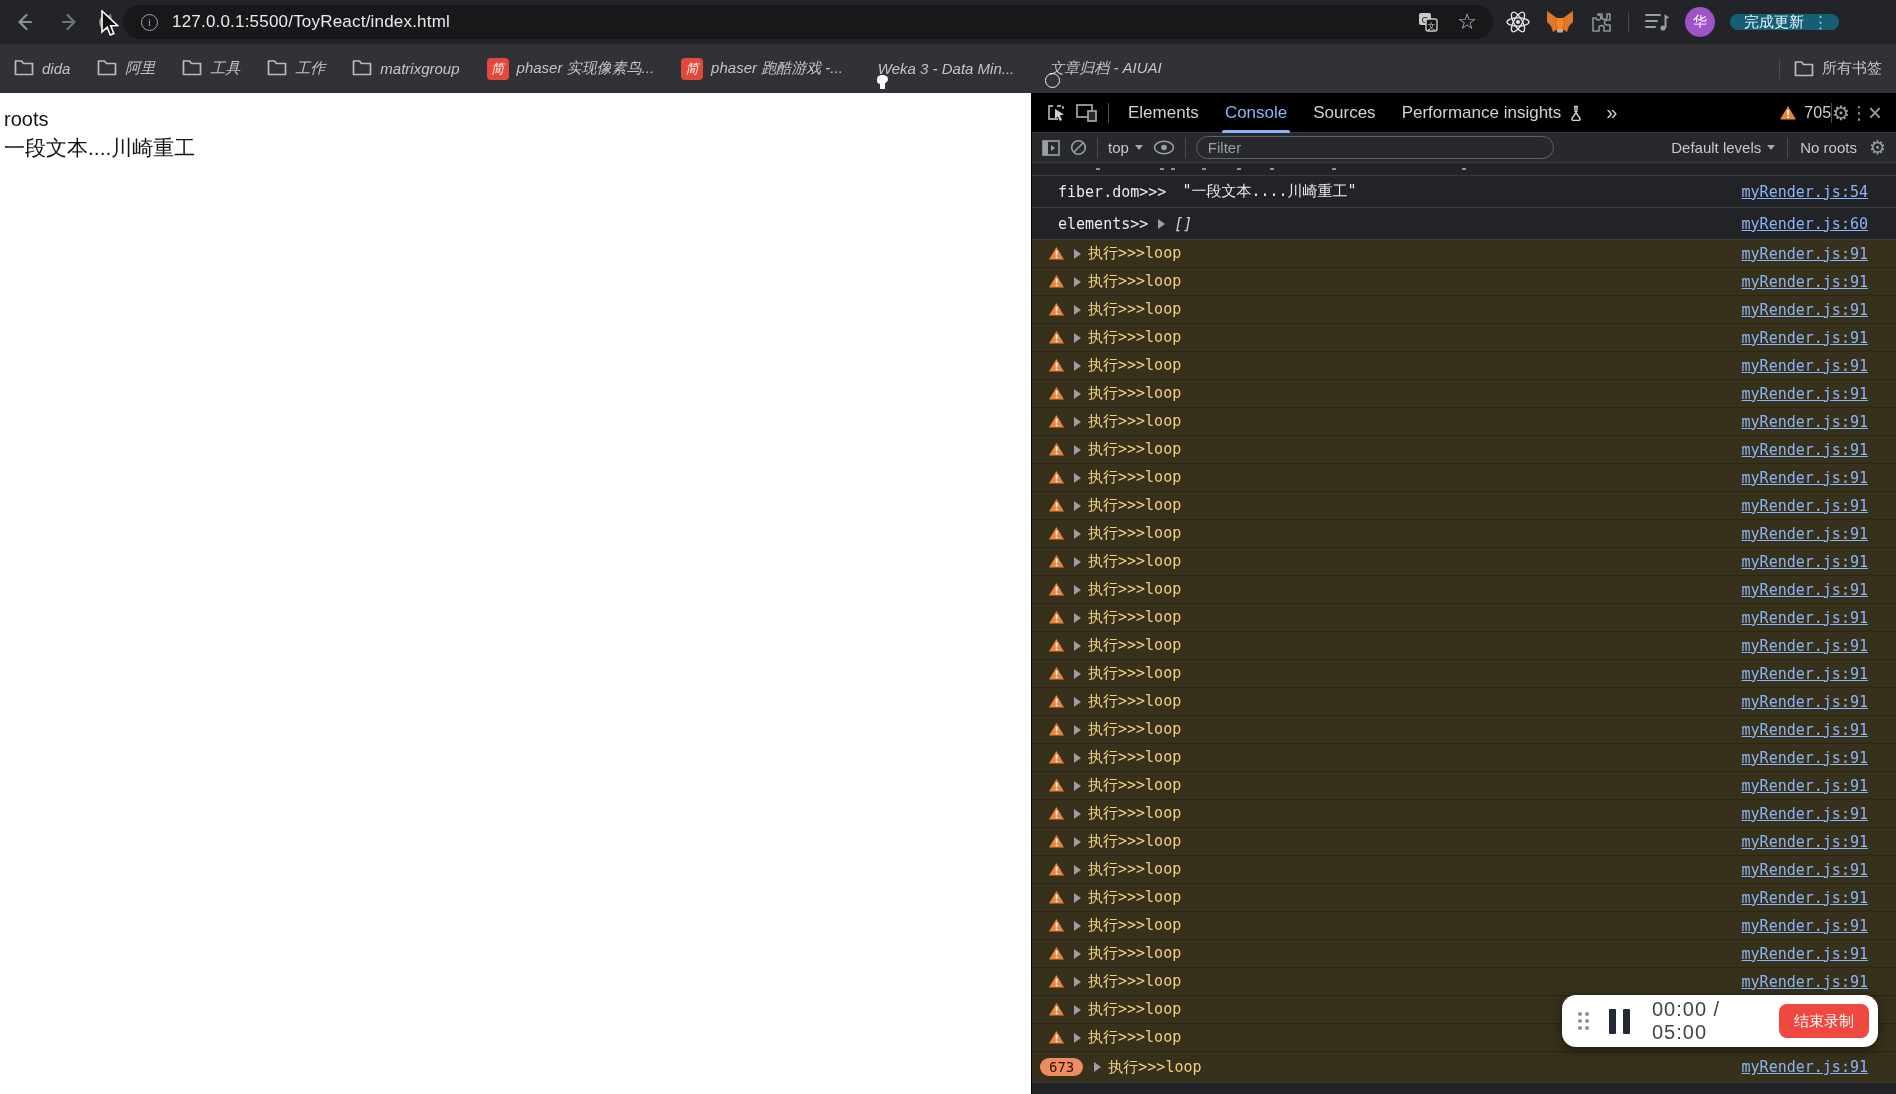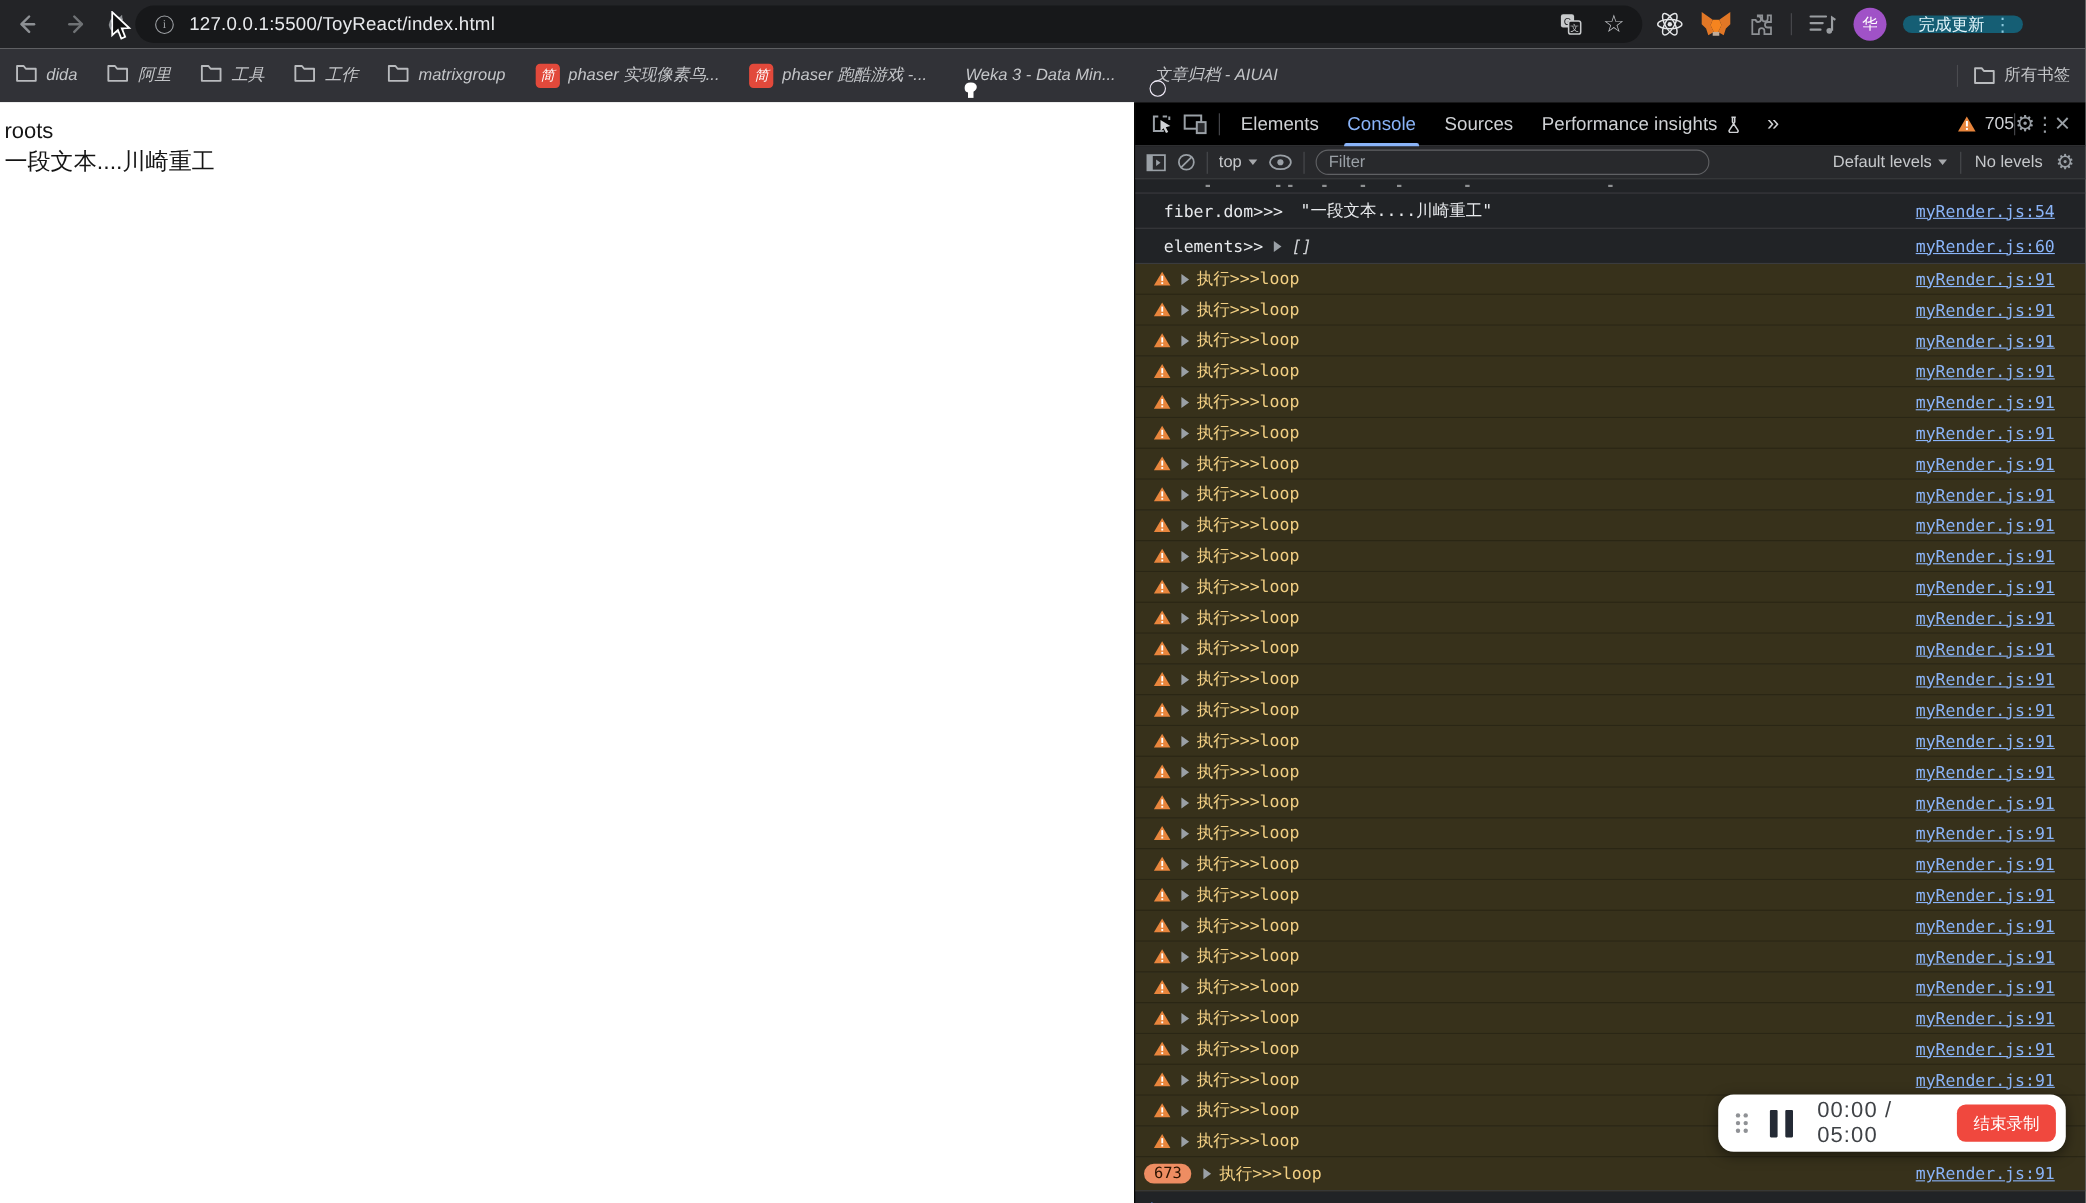--- a/index.html
+++ b/index.html
@@ -337,21 +337,21 @@
         <circle cx="11" cy="7.5" r="2.8" fill="#9aa0a6"></circle>
       </svg>
       <span class="vsep"></span>
       <input class="filter-input" placeholder="Filter" style="">
       <span class="dtb-right">
         <span class="ctx">
           <span>Default levels</span>
           <span class="caret"></span>
         </span>
         <span class="vsep"></span>
-        <span>No levels</span>
+        <span>No roots</span>
         <span class="glyph gear" style="font-size:19px;">⚙</span>
       </span>
     </div>
 
     <div class="console">
       <div class="clip-row">
         <i style="left:64px;"></i>
           <i style="left:128px;"></i>
           <i style="left:139px;"></i>
           <i style="left:170px;"></i>

